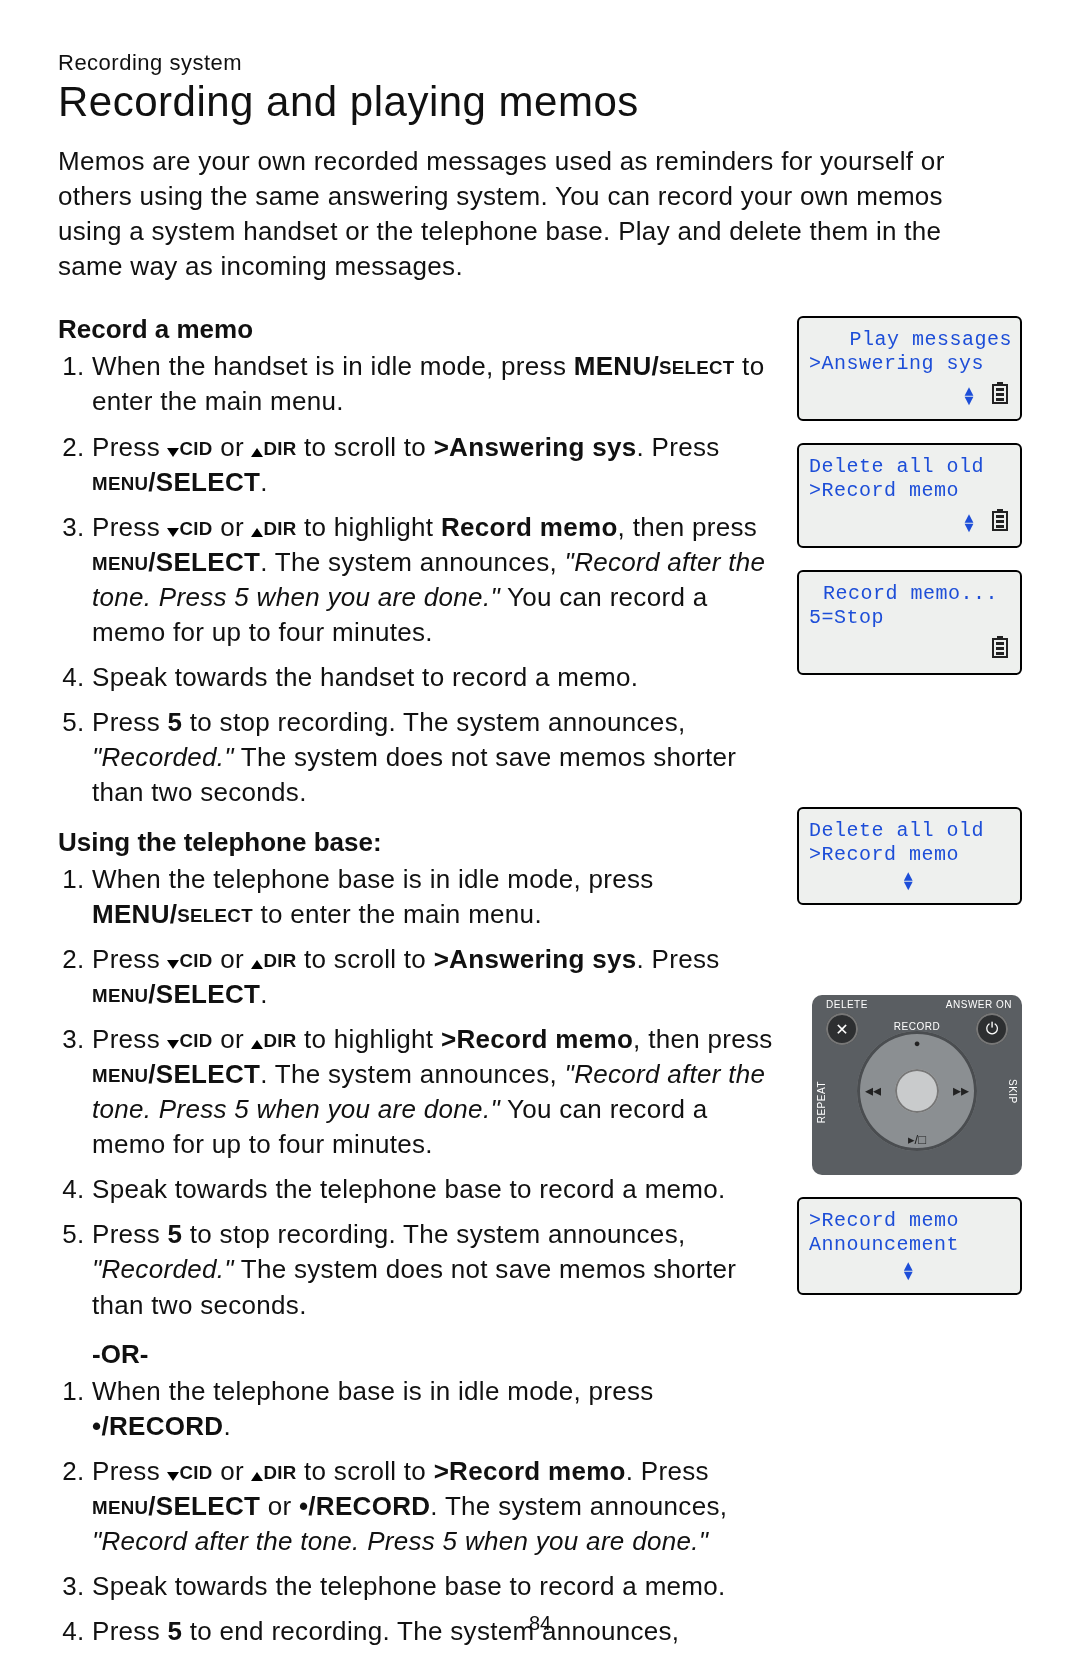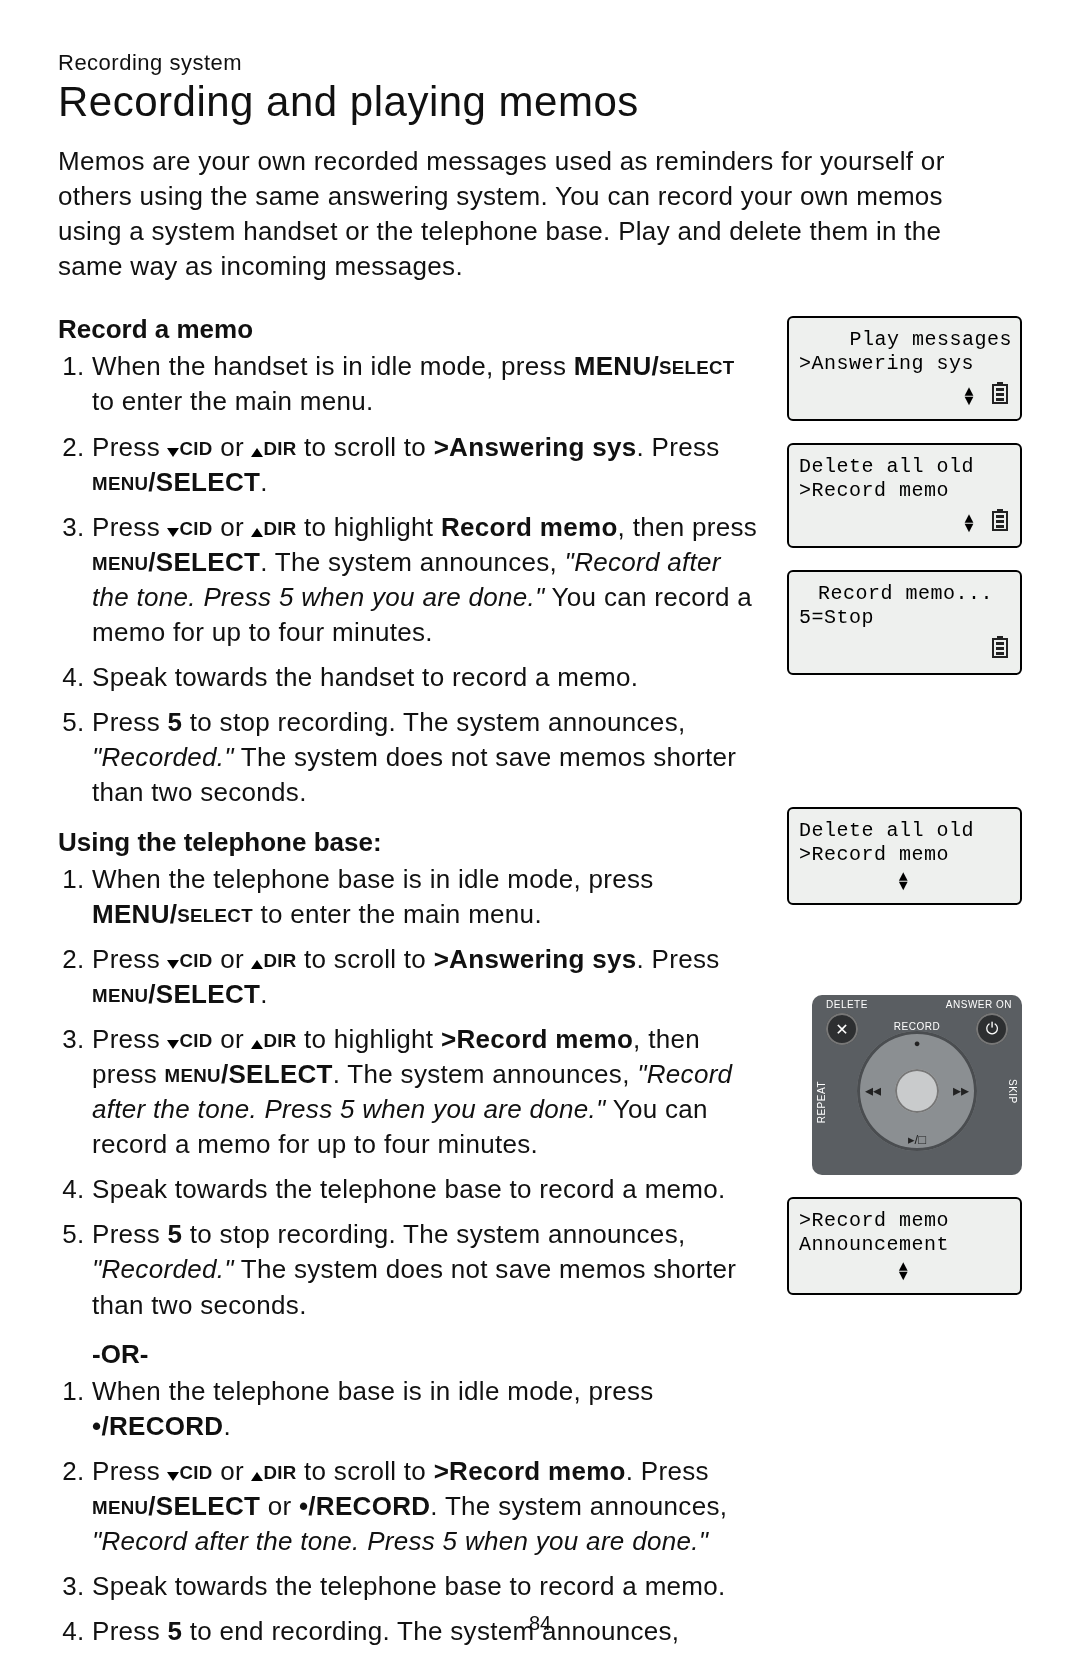--- a/index.html
+++ b/index.html
@@ -31,36 +31,36 @@
 
   
   .lcd {
     border: 2px solid #000;
     border-radius: 6px;
     background: #eef0ee;
     padding: 10px 8px 8px 10px;
     margin-bottom: 22px;
     font-family: "Lucida Console", "Courier New", monospace;
     font-size: 20px;
-    color: #000000;
+    color: #1d4ed8;
     min-height: 98px;
     position: relative;
     letter-spacing: 0.5px;
     line-height: 1.2;
     box-sizing: border-box;
   }
   .lcd .line1 { text-align: right; white-space: nowrap; }
   .lcd .line2 { white-space: nowrap; }
   .lcd .icons { display: flex; justify-content: flex-end; align-items: center; gap: 18px; margin-top: 6px; padding-right: 4px; }
   .lcd .icons.center { justify-content: center; }
   .updn { display:inline-flex; flex-direction: column; align-items:center; line-height: 0.6; font-size: 15px; }
   .batt { display:inline-block; }
 
   
-  .pad-wrap { margin: 8px 0 22px 14px; padding-left: 11px; }
+  .pad-wrap { margin: 8px 0 22px 4px; padding-left: 11px; }
   .pad {
     width: 210px; height: 180px; background: #5a5e62; border-radius: 10px; position: relative;
     font-family: Arial, sans-serif; color: #fff; overflow: hidden;
   }
   .pad .lbl { position:absolute; font-size: 10px; letter-spacing: 0.5px; text-align:center; }
   .pad .wheel {
     position:absolute; width: 120px; height: 120px; border-radius: 60px; background: #8b8f92;
     left: 45px; top: 36px; box-shadow: inset 0 0 0 3px #4a4d50;
   }
   .pad .wheel .center {

